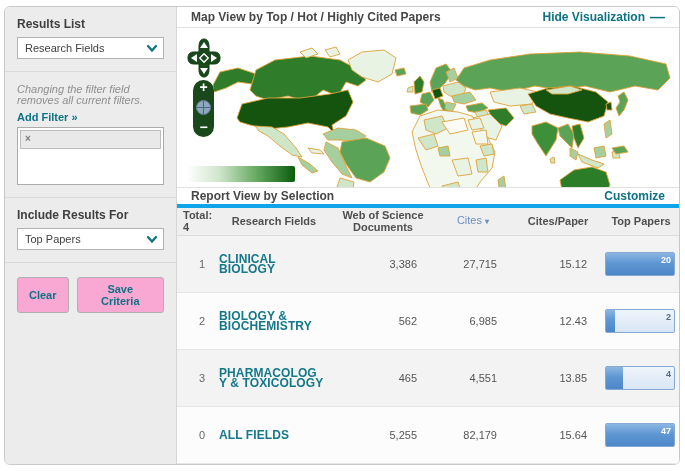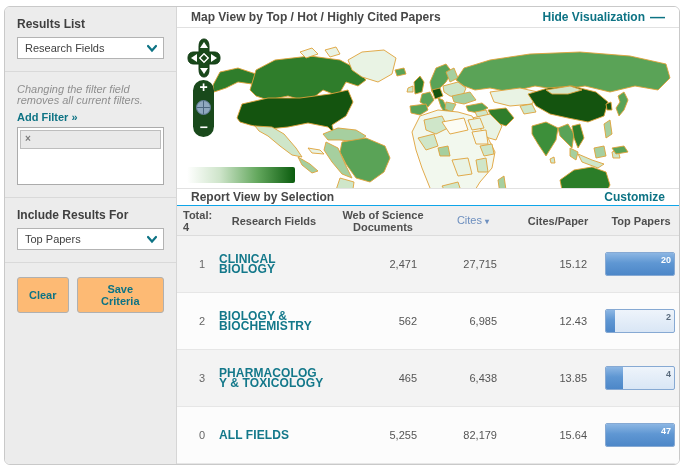--- a/index.html
+++ b/index.html
@@ -28,21 +28,21 @@
   .add-filter { font-size:11px; font-weight:bold; color:#0d7384; cursor:pointer;
                 margin-bottom:4px; display:inline-block; }
   .filter-box { background:#ffffff; border:1px solid #ababab; height:58px; padding:2px; }
   .filter-chip { display:flex; background:#e9e9e9; border:1px solid #bdbdbd;
                  padding:2px 4px 3px 4px; }
   .chip-x { color:#7a7a7a; font-size:10px; font-weight:bold; margin-right:4px;
             line-height:12px; cursor:pointer; }
   .chip-text { font-size:10px; font-weight:bold; color:#4a4a4a; line-height:11.5px;
                letter-spacing:.2px; }
   .btn-row { display:flex; gap:8px; padding-top:4px; }
-  .btn { background:#fdba74; border:1px solid #b0b0b0; border-radius:3px;
+  .btn { background:#f9a8d4; border:1px solid #b0b0b0; border-radius:3px;
          font-size:11px; font-weight:bold; color:#0d7384; padding:5px 11px;
          cursor:pointer; font-family:"Liberation Sans", sans-serif; }
 
   
   .main { flex:1; display:flex; flex-direction:column; background:#ffffff; }
   .map-header { height:34px; border-bottom:1px solid #e1e1e1; display:flex;
                 align-items:center; justify-content:space-between; padding:0 14px; }
   .map-title { font-size:12px; font-weight:bold; color:#474747; }
   .hide-link { font-size:12px; font-weight:bold; color:#0d7384; cursor:pointer;
                display:flex; align-items:center; gap:5px; }
@@ -68,21 +68,21 @@
                 background:linear-gradient(to right,#ffffff,#cfe5cb 30%,#64a85e 65%,#0b5c0e); }
 
   .report-title-row { border-top:1px solid #e1e1e1; height:27px; display:flex;
                       align-items:center; justify-content:space-between; padding:0 14px; }
   .report-title { font-size:12px; font-weight:bold; color:#474747; }
   .customize-link { font-size:12px; font-weight:bold; color:#0d7384; cursor:pointer; }
 
   table.report { width:100%; border-collapse:collapse; table-layout:fixed; }
   col.c-rank { width:38px; } col.c-field { width:118px; } col.c-docs { width:100px; }
   col.c-cites { width:80px; } col.c-cpp { width:90px; } col.c-top { width:76px; }
-  thead td { background:#efefef; border-top:1px solid #0ea5e9; border-bottom:1px solid #dcdcdc;
+  thead td { background:#efefef; border-top:4px solid #0ea5e9; border-bottom:1px solid #dcdcdc;
              font-size:11px; font-weight:bold; color:#4f4f4f; height:30px;
              text-align:center; vertical-align:middle; line-height:12px; }
   thead td.h-total { text-align:left; padding-left:6px; }
   .sort-link { color:#6d8fbf; cursor:pointer; font-weight:normal; }
   .sort-arrow { font-size:8px; color:#6d8fbf; }
   tbody td { height:26px; vertical-align:middle; font-size:11px; color:#555555;
              border-bottom:1px solid #e6e6e6; }
   tr.r-odd td { background:#f3f3f3; }
   tr.r-even td { background:#fcfcfc; }
   td.cell-rank { text-align:right; padding-right:10px; color:#666; }
@@ -287,21 +287,21 @@
       </thead>
       <tbody>
         <tr class="r-odd">
           <td class="cell-rank">1</td>
           <td class="cell-field">
             <span class="field-link">
               <span>CLINICAL</span><br>
               <span>BIOLOGY</span>
             </span>
           </td>
-          <td class="num">2,471</td>
+          <td class="num">3,386</td>
           <td class="num">27,715</td>
           <td class="num">15.12</td>
           <td class="cell-bar">
             <div class="bar-track">
               <div class="bar-fill" style="width: 100%;"></div>
               <span class="bar-label" style="color: rgb(255, 255, 255);">20</span>
             </div>
           </td>
         </tr>
         <tr class="r-even">
@@ -324,21 +324,21 @@
         </tr>
         <tr class="r-odd">
           <td class="cell-rank">3</td>
           <td class="cell-field">
             <span class="field-link">
               <span>PHARMACOLOG</span><br>
               <span>Y &amp; TOXICOLOGY</span>
             </span>
           </td>
           <td class="num">465</td>
-          <td class="num">6,438</td>
+          <td class="num">4,551</td>
           <td class="num">13.85</td>
           <td class="cell-bar">
             <div class="bar-track">
               <div class="bar-fill" style="width: 25%;"></div>
               <span class="bar-label" style="color: rgb(90, 107, 125);">4</span>
             </div>
           </td>
         </tr>
         <tr class="r-even">
           <td class="cell-rank">0</td>

